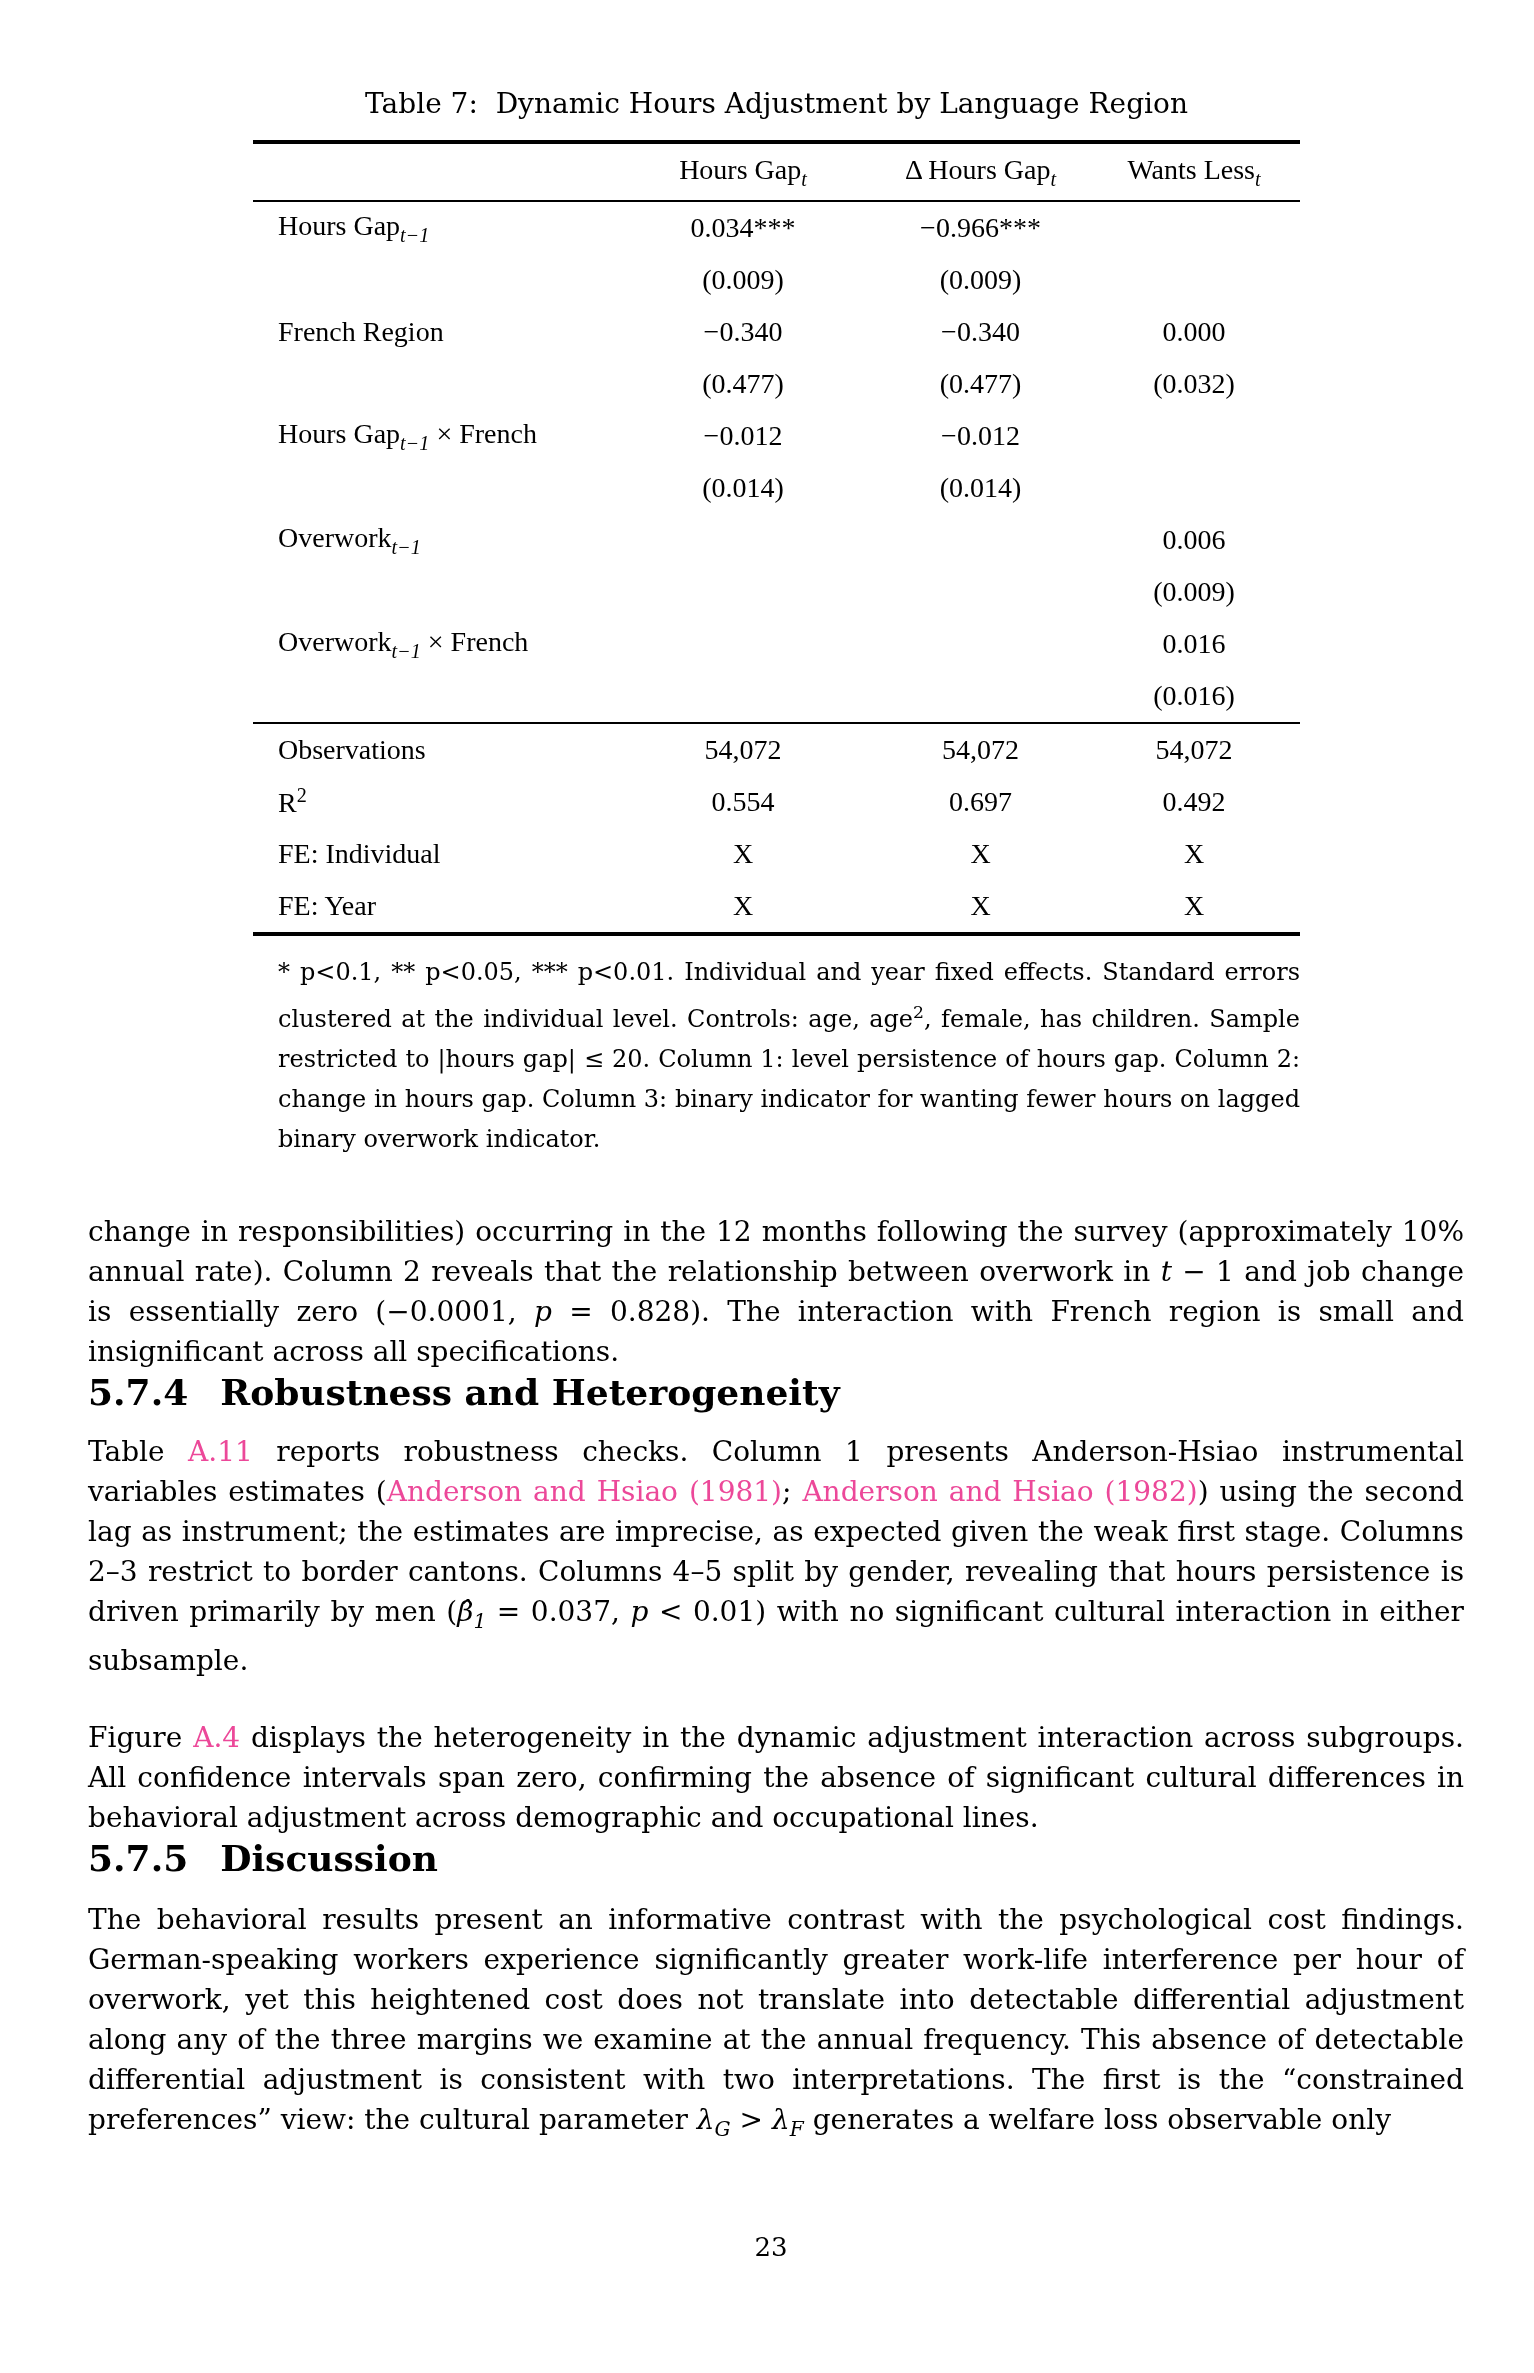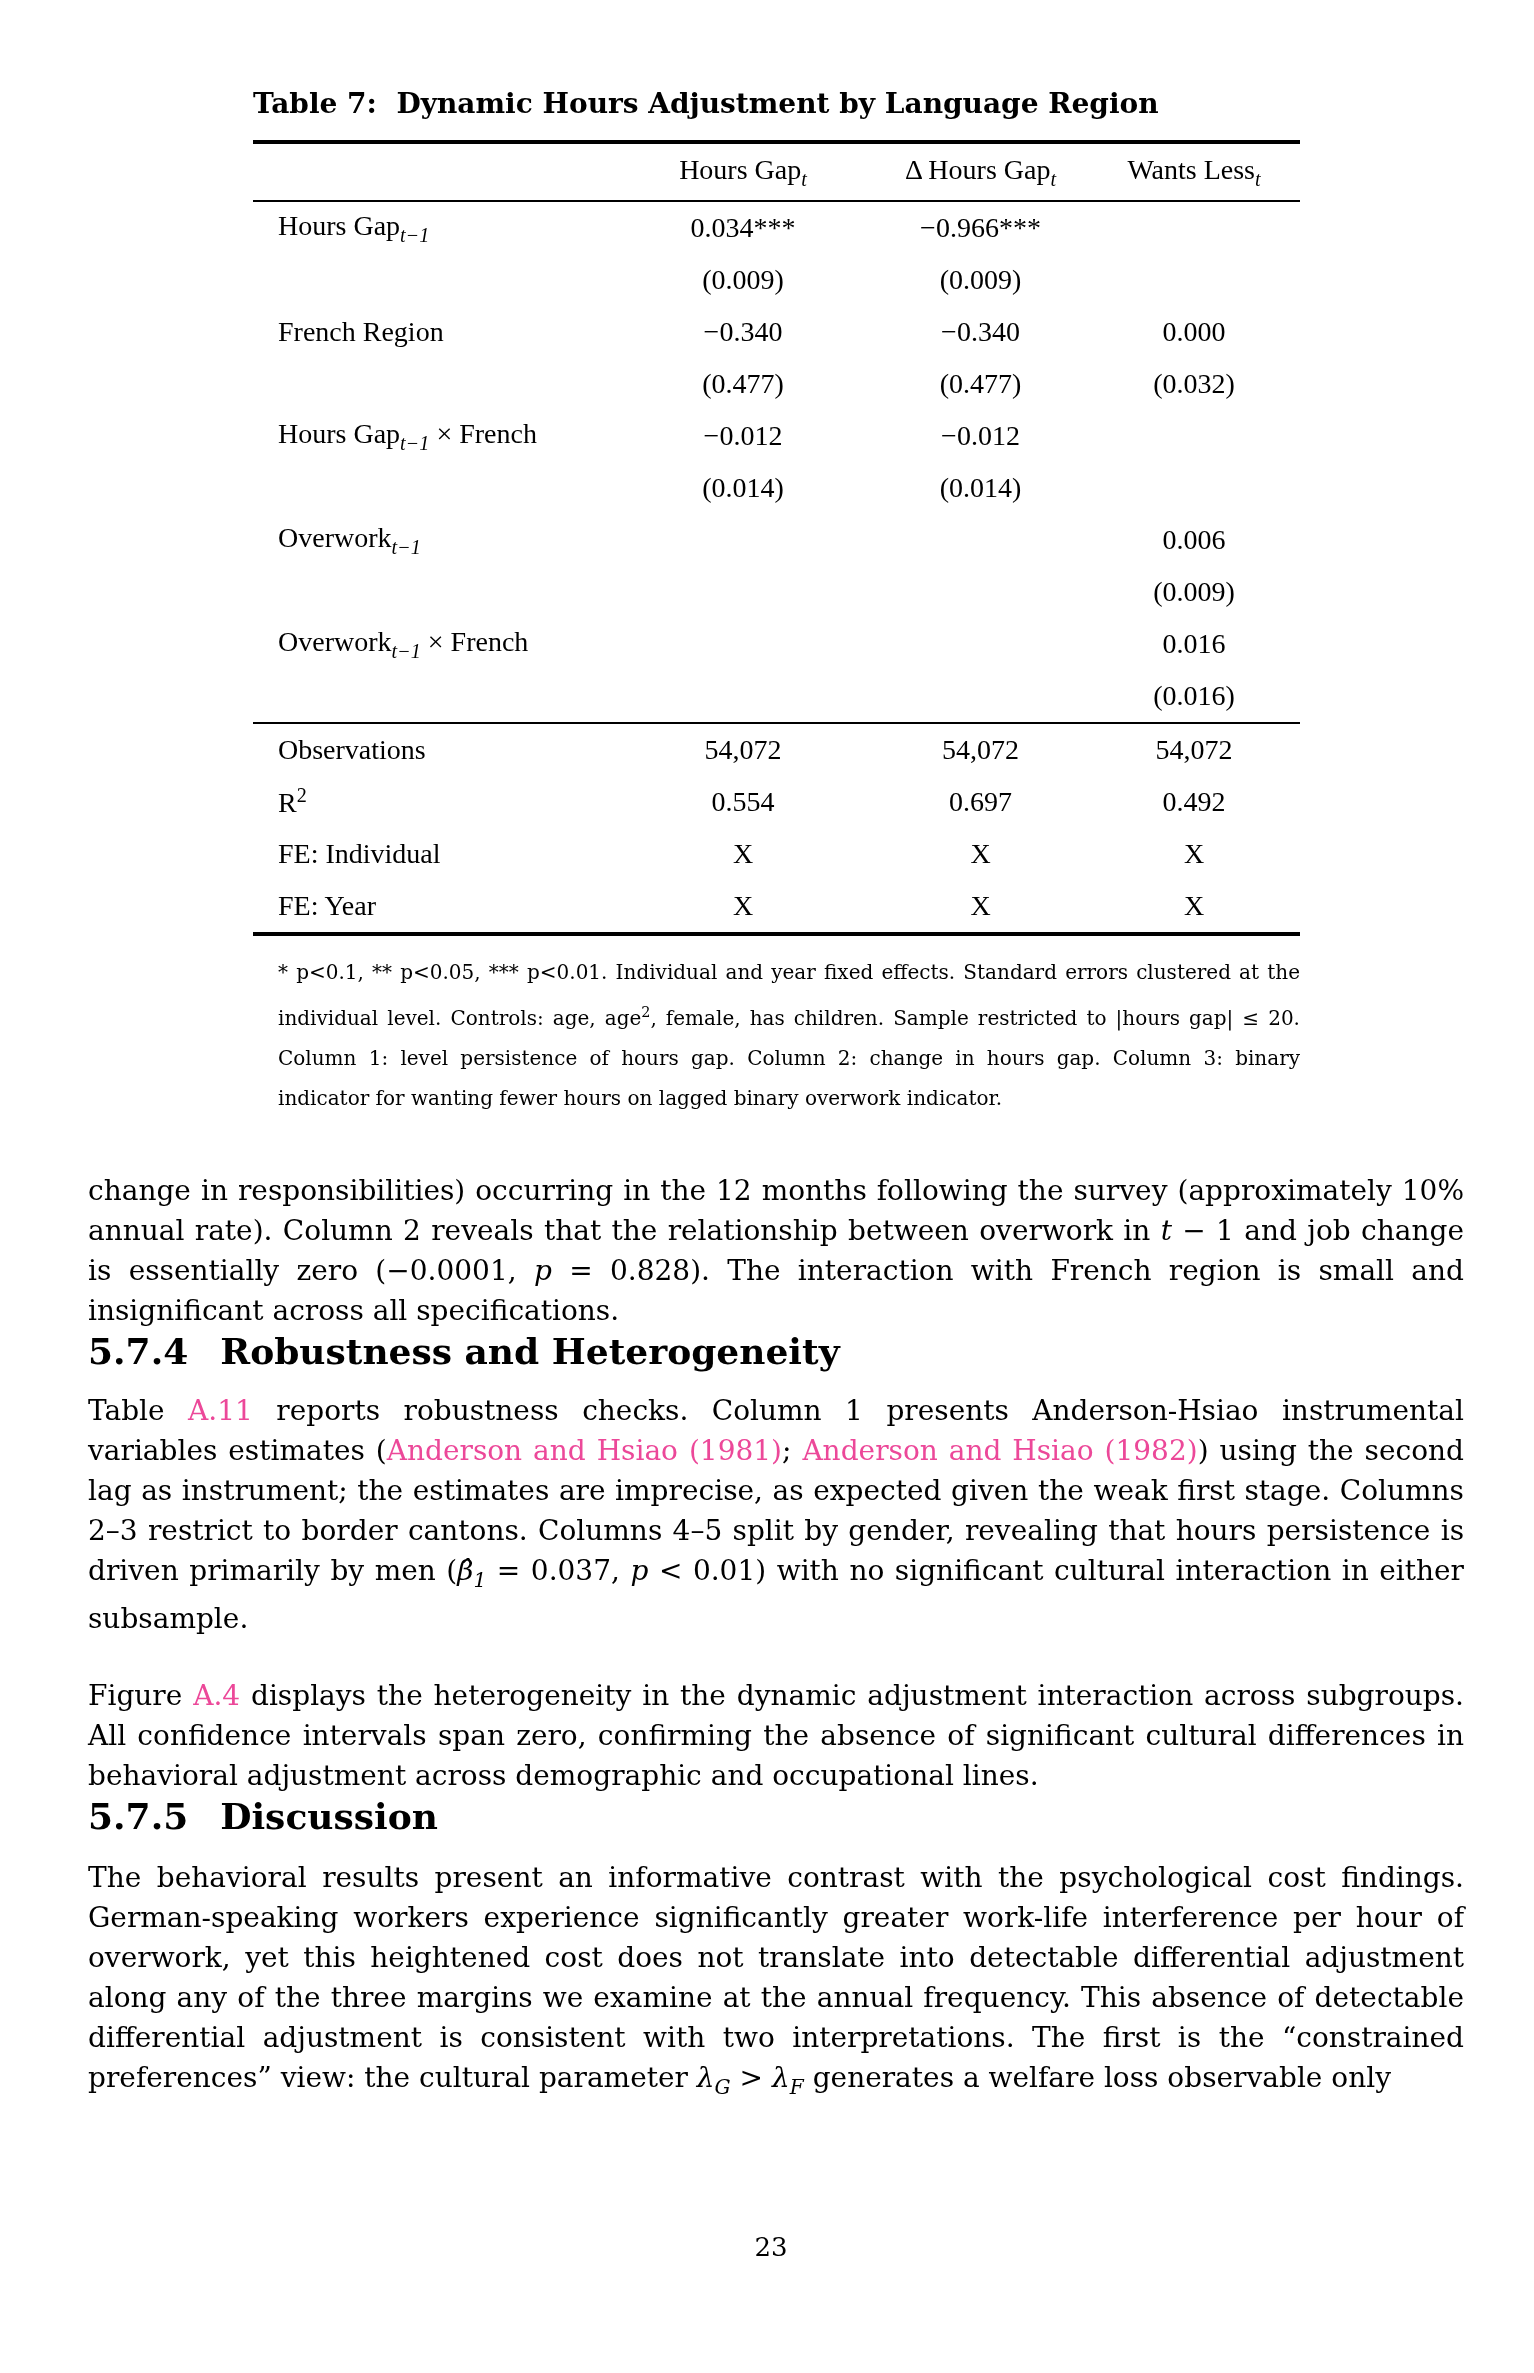--- a/index.html
+++ b/index.html
@@ -8,25 +8,25 @@
     width: 1534px;
     height: 2373px;
     background: #ffffff;
     color: #000000;
     font-family: "DejaVu Serif", "Liberation Serif", serif;
     overflow: hidden;
   }
   
   .table-float { margin: 86px 0 0 253px; width: 1047px; }
   .caption {
+    text-align: center;
     font-size: 28px;
     line-height: 36px;
     margin-bottom: 18px;
     white-space: pre-wrap;
-    font-weight: bold;
   }
   .rule { height: 0; border-top: 4px solid #000; }
   .rule.thin { border-top: 2px solid #000; }
   .trow {
     display: grid;
     grid-template-columns: 360px 260px 215px 212px;
     height: 52px;
     align-items: center;
     font-size: 28px;
     font-family: Liberation Serif, serif;
@@ -34,21 +34,21 @@
   .trow.header { height: 56px; }
   .cell { white-space: nowrap; }
   .cell.lbl { text-align: left; padding-left: 25px; }
   .cell.num { text-align: center; }
   .cell.hdr { text-align: center; }
   sub.msub { font-size: 0.72em; font-style: italic; }
   sup.msup { font-size: 0.72em; }
   .note {
     margin: 16px 0 0 25px;
     width: 1022px;
-    font-size: 20px;
+    font-size: 24px;
     line-height: 40px;
     text-align: justify;
   }
   .note sup { font-size: 0.72em; }
   
   .body-text {
     margin: 0 0 0 88px;
     width: 1376px;
     font-size: 28px;
     line-height: 40px;

